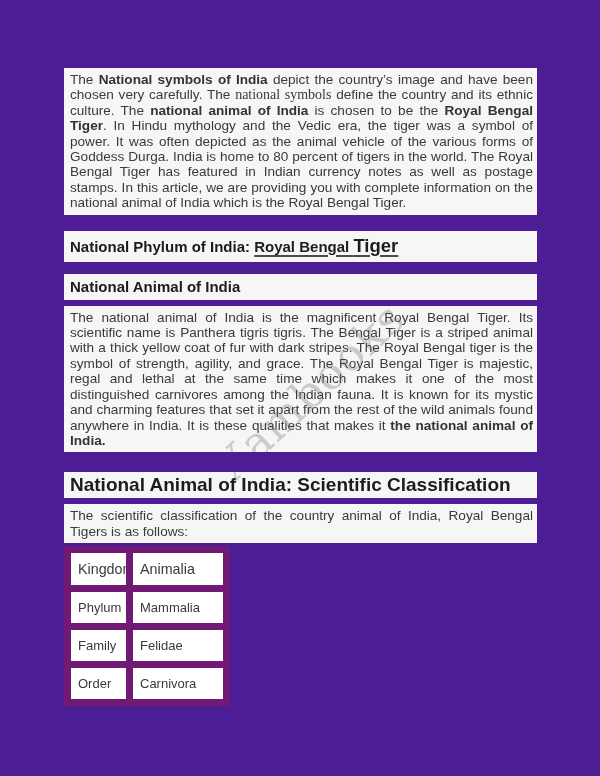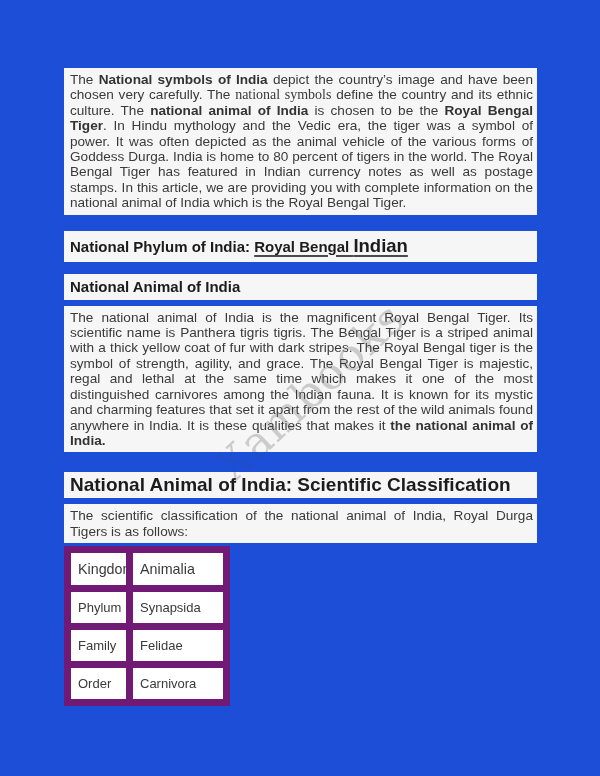--- a/index.html
+++ b/index.html
@@ -1,21 +1,21 @@
 <!DOCTYPE html>
 <html><head>
 <meta charset="utf-8">
 <style>
   html,body{margin:0;padding:0;}
   body{
     width:600px;height:776px;background:#ffffff;
     font-family:"Liberation Sans", sans-serif;
     -webkit-font-smoothing:antialiased;
   }
-  .page{position:relative;width:600px;height:776px;background:#1d4ed8;overflow:hidden;}
+  .page{position:relative;width:600px;height:776px;background:#4c1d95;overflow:hidden;}
   .content{position:absolute;left:64px;top:68px;width:473px;}
   .block{background:#f6f6f6;box-sizing:border-box;}
   p.body{
     font-size:13.6px;line-height:15.4px;color:#3a3a3a;
     text-align:justify;margin:0;padding:4px 4px 4px 6px;
   }
   p.body b{font-weight:bold;color:#333333;}
   .serif{font-family:"Liberation Serif", serif;font-size:14px;}
   #p1{margin-bottom:16px;}
   .h1{
@@ -57,43 +57,43 @@
   }
 </style>
 </head>
 <body>
 
 <div class="page">
   <div class="content">
 
     <p class="block body" id="p1"><span>The </span><b>National symbols of India</b><span> depict the country’s image and have been chosen very carefully. The </span><span class="serif">national symbols</span><span> define the country and its ethnic culture. The </span><b>national animal of India</b><span> is chosen to be the </span><b>Royal Bengal Tiger</b><span>. In Hindu mythology and the Vedic era, the tiger was a symbol of power. It was often depicted as the animal vehicle of the various forms of Goddess Durga. India is home to 80 percent of tigers in the world. The Royal Bengal Tiger has featured in Indian currency notes as well as postage stamps. In this article, we are providing you with complete information on the national animal of India which is the Royal Bengal Tiger.</span></p>
 
-    <h1 class="block h1"><span>National Phylum of India: </span><span class="underline"><span>Royal Bengal </span><span class="tiger">Indian</span></span></h1>
+    <h1 class="block h1"><span>National Phylum of India: </span><span class="underline"><span>Royal Bengal </span><span class="tiger">Tiger</span></span></h1>
 
     <h2 class="block h2">National Animal of India</h2>
 
     <p class="block body" id="p2"><span>The national animal of India is the magnificent Royal Bengal Tiger. Its scientific name is Panthera tigris tigris. The Bengal Tiger is a striped animal with a thick yellow coat of fur with dark stripes. The Royal Bengal tiger is the symbol of strength, agility, and grace. The Royal Bengal Tiger is majestic, regal and lethal at the same time which makes it one of the most distinguished carnivores among the Indian fauna. It is known for its mystic and charming features that set it apart from the rest of the wild animals found anywhere in India. It is these qualities that makes it </span><b>the national animal of India.</b></p>
 
     <h3 class="block h3">National Animal of India: Scientific Classification</h3>
 
-    <p class="block body" id="p3">The scientific classification of the national animal of India, Royal Durga Tigers is as follows:</p>
+    <p class="block body" id="p3">The scientific classification of the country animal of India, Royal Bengal Tigers is as follows:</p>
 
     <table class="classification">
       <colgroup>
           <col style="width:62px">
           <col style="width:97px">
         </colgroup>
       <tbody>
         <tr class="r1">
           <td>Kingdom</td>
           <td>Animalia</td>
         </tr>
         <tr>
           <td>Phylum</td>
-          <td>Synapsida</td>
+          <td>Mammalia</td>
         </tr>
         <tr>
           <td>Family</td>
           <td>Felidae</td>
         </tr>
         <tr>
           <td>Order</td>
           <td>Carnivora</td>
         </tr>
       </tbody>

